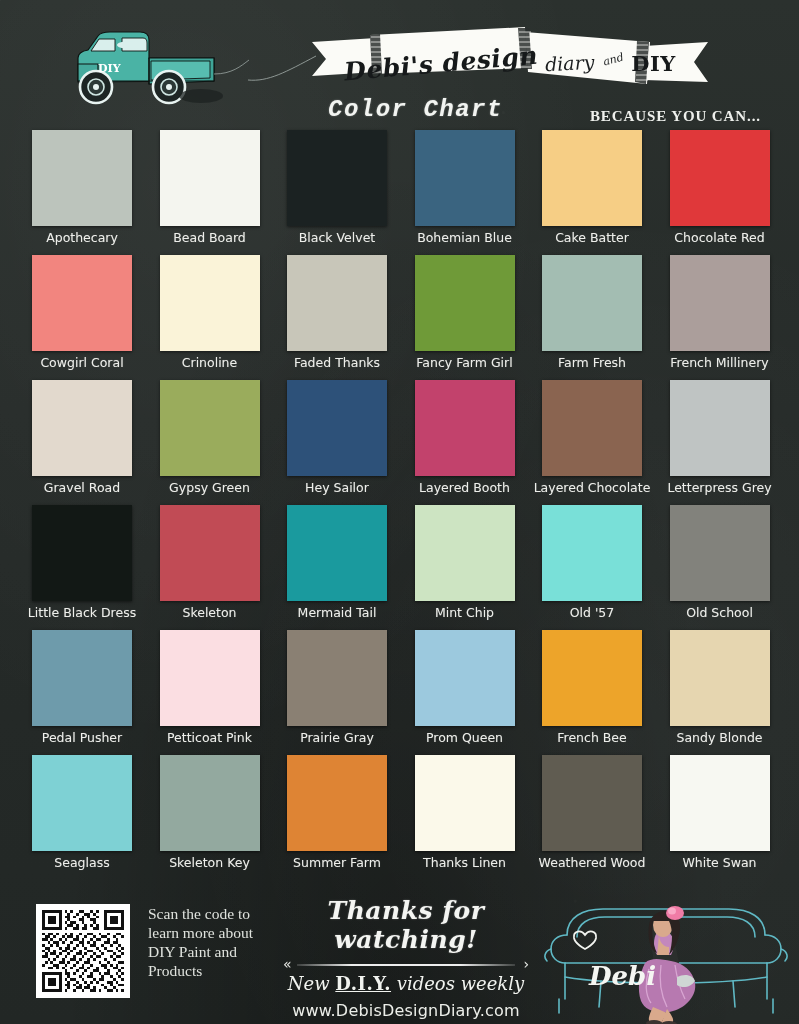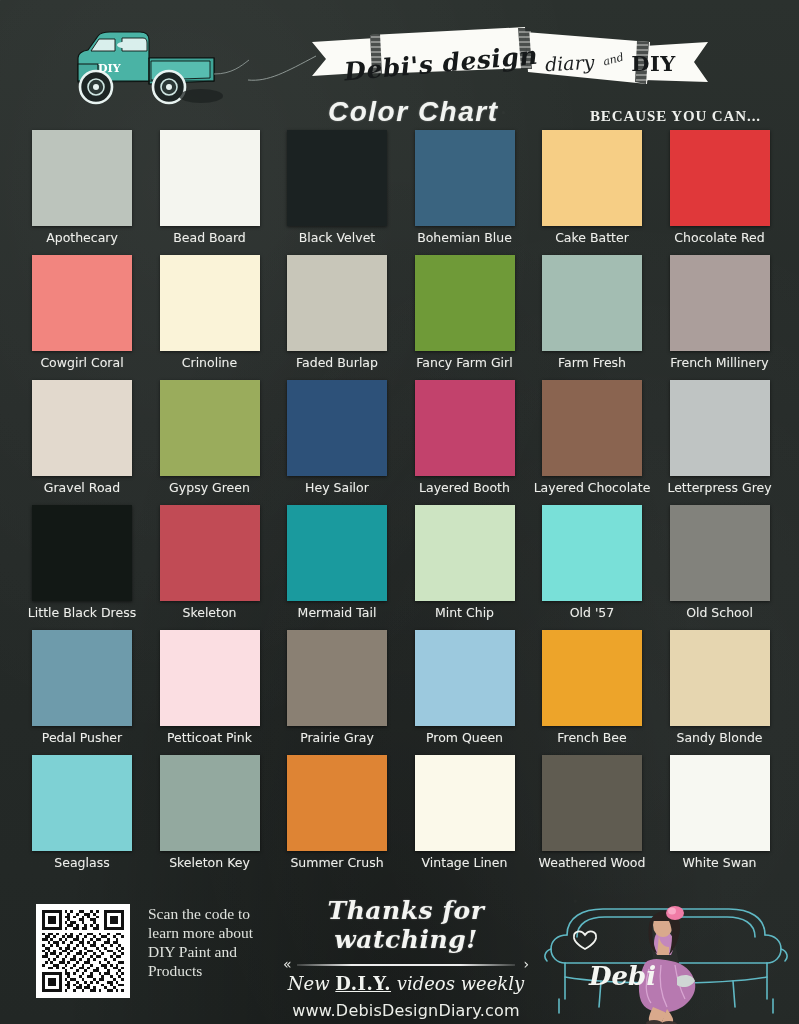--- a/index.html
+++ b/index.html
@@ -98,24 +98,24 @@
     font-family: "DejaVu Serif", serif;
     font-weight: 700;
     font-size: 21px;
     color: #16191a;
     letter-spacing: 0.5px;
   }
   .color-chart-title {
     position: absolute;
     left: 328px;
     top: 96px;
-    font-family: Liberation Sans, sans-serif;
+    font-family: Liberation Mono, monospace;
     font-style: italic;
     font-weight: 700;
-    font-size: 28px;
+    font-size: 24px;
     color: #f2f4f1;
     letter-spacing: 1.5px;
     text-shadow: 0 0 2px rgba(255,255,255,0.35);
   }
   .tagline {
     position: absolute;
     right: 38px;
     top: 108px;
     font-family: "Liberation Serif", serif;
     font-size: 15px;
@@ -380,21 +380,21 @@
       <div class="cell">
         <div class="swatch" style="background: rgb(242, 133, 127);"></div>
         <div class="swatch-label">Cowgirl Coral</div>
       </div>
       <div class="cell">
         <div class="swatch" style="background: rgb(250, 243, 216);"></div>
         <div class="swatch-label">Crinoline</div>
       </div>
       <div class="cell">
         <div class="swatch" style="background: rgb(200, 198, 185);"></div>
-        <div class="swatch-label">Faded Burlap</div>
+        <div class="swatch-label">Faded Thanks</div>
       </div>
       <div class="cell">
         <div class="swatch" style="background: rgb(111, 154, 56);"></div>
         <div class="swatch-label">Fancy Farm Girl</div>
       </div>
       <div class="cell">
         <div class="swatch" style="background: rgb(163, 189, 178);"></div>
         <div class="swatch-label">Farm Fresh</div>
       </div>
       <div class="cell">
@@ -476,25 +476,25 @@
       <div class="cell">
         <div class="swatch" style="background: rgb(126, 209, 212);"></div>
         <div class="swatch-label">Seaglass</div>
       </div>
       <div class="cell">
         <div class="swatch" style="background: rgb(147, 169, 159);"></div>
         <div class="swatch-label">Skeleton Key</div>
       </div>
       <div class="cell">
         <div class="swatch" style="background: rgb(222, 132, 52);"></div>
-        <div class="swatch-label">Summer Crush</div>
+        <div class="swatch-label">Summer Farm</div>
       </div>
       <div class="cell">
         <div class="swatch" style="background: rgb(251, 249, 234);"></div>
-        <div class="swatch-label">Vintage Linen</div>
+        <div class="swatch-label">Thanks Linen</div>
       </div>
       <div class="cell">
         <div class="swatch" style="background: rgb(96, 92, 81);"></div>
         <div class="swatch-label">Weathered Wood</div>
       </div>
       <div class="cell">
         <div class="swatch" style="background: rgb(247, 248, 242);"></div>
         <div class="swatch-label">White Swan</div>
       </div>
     </div>

